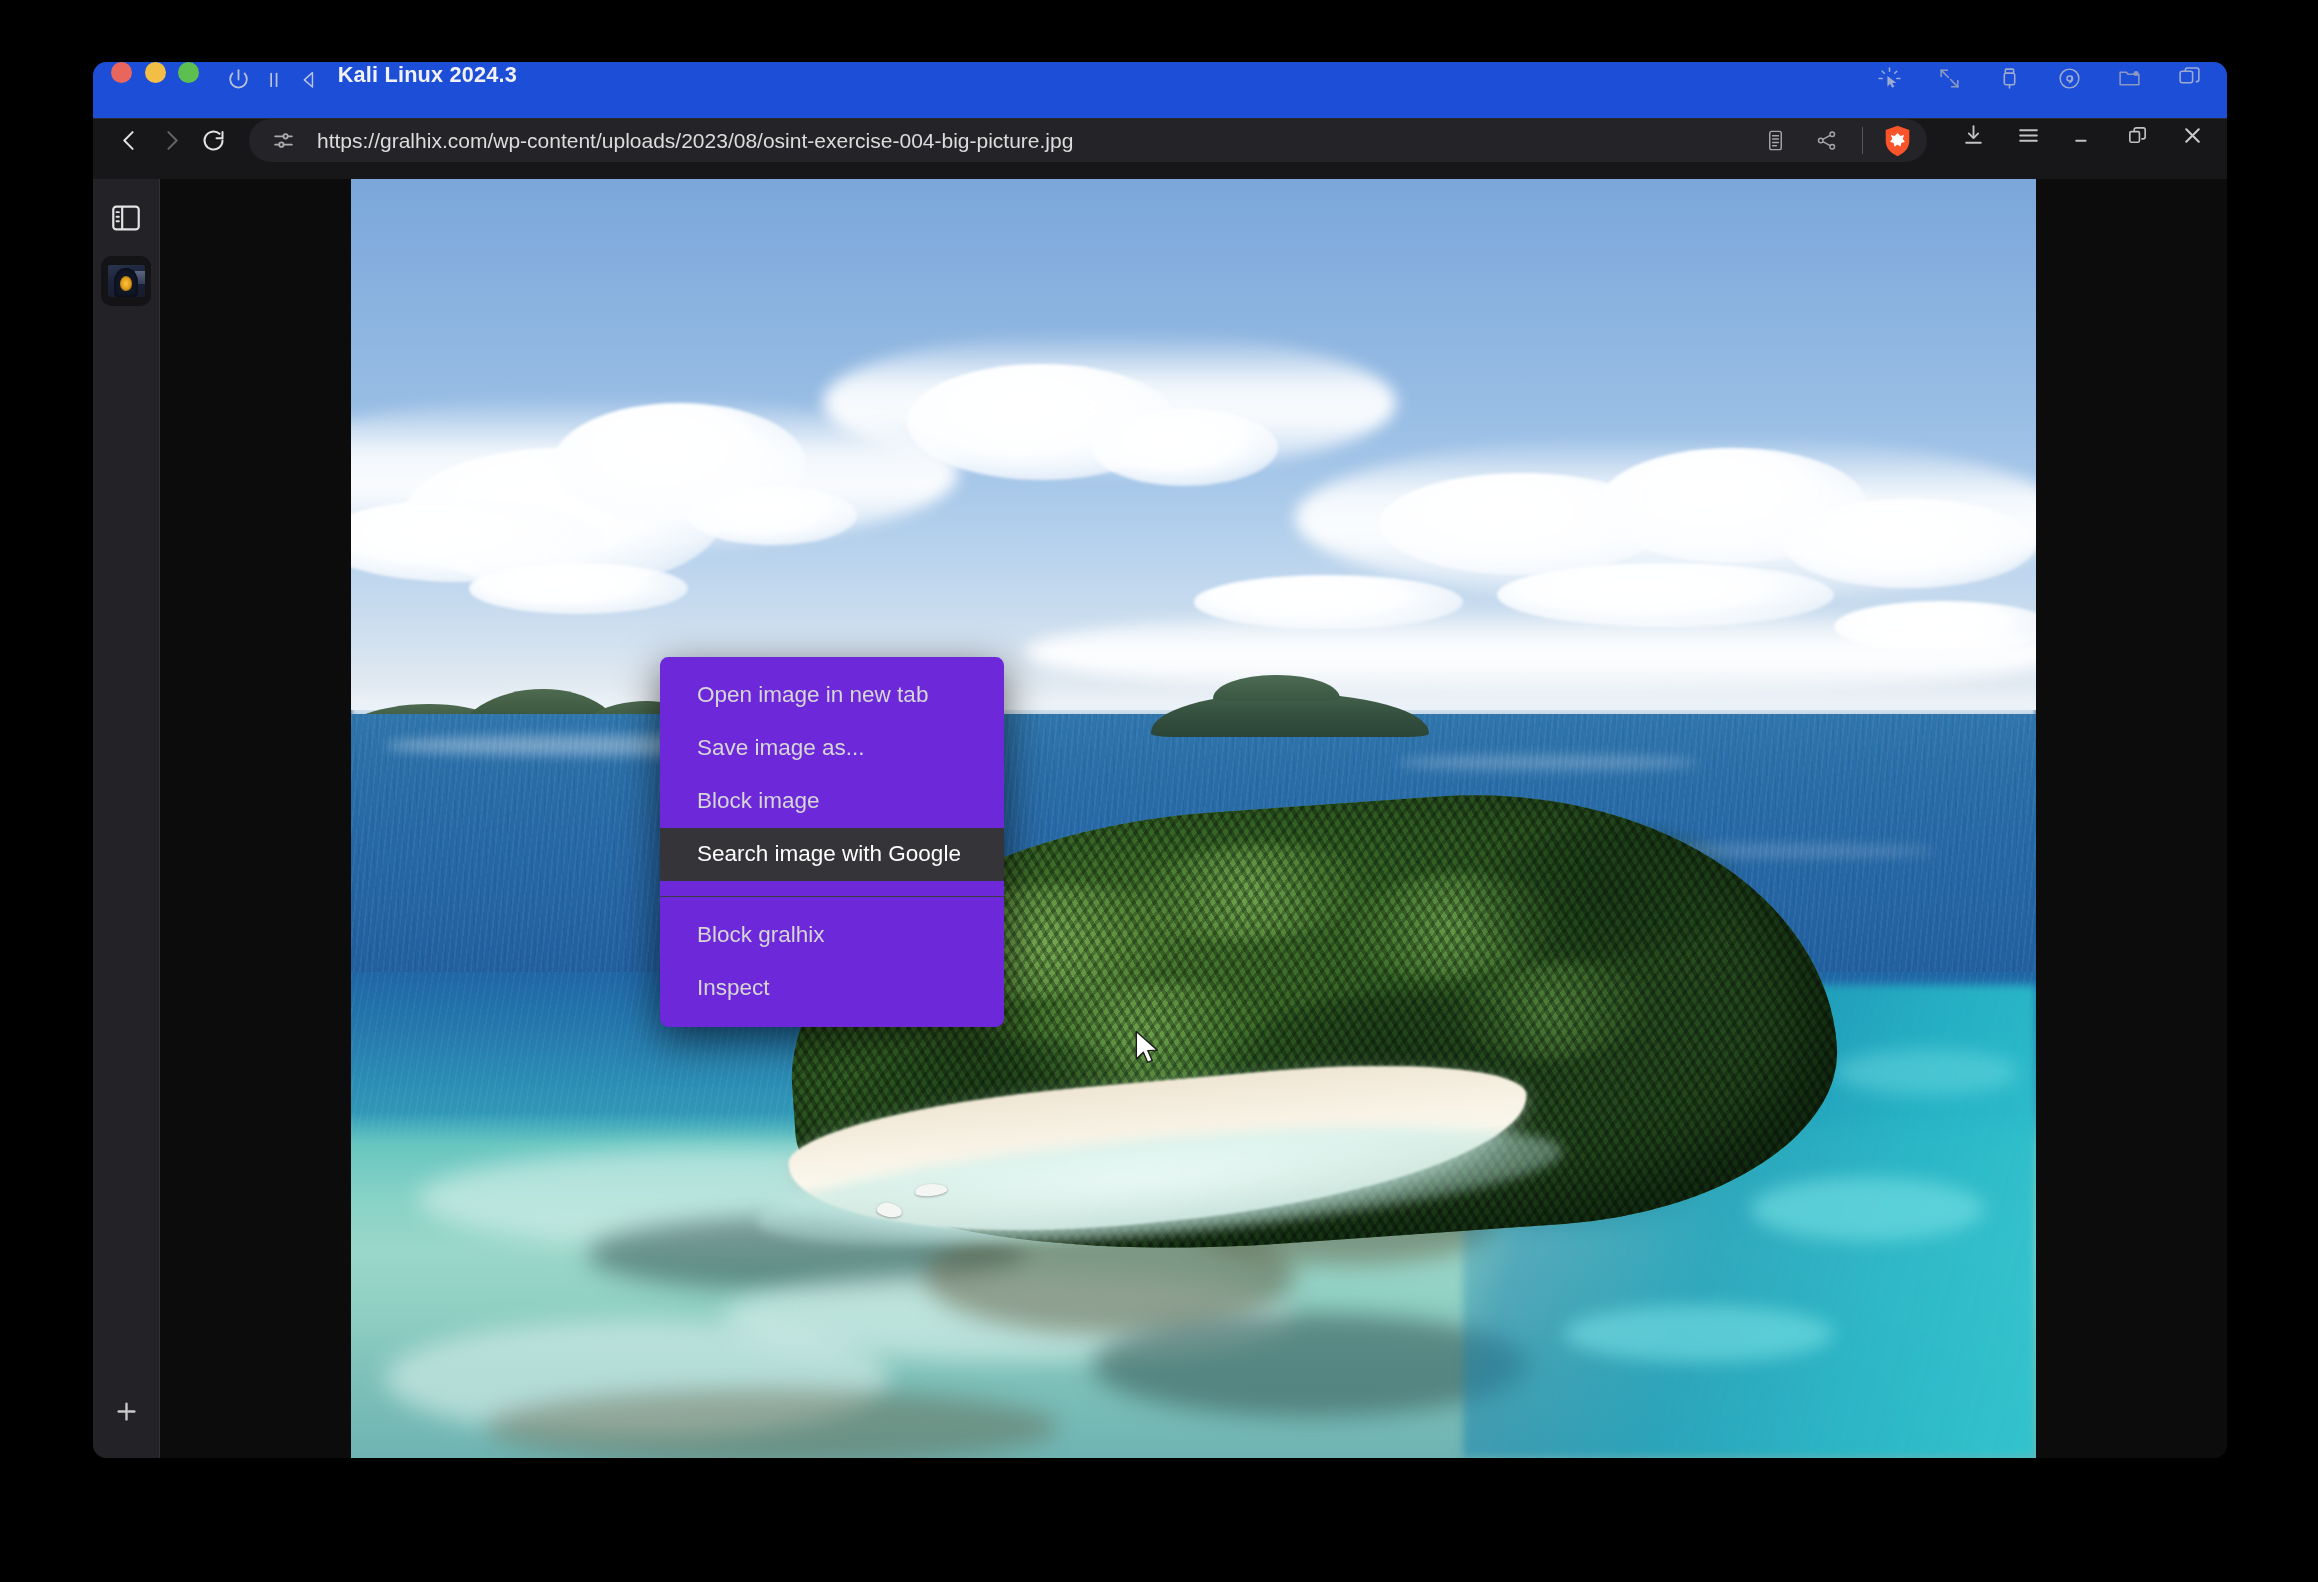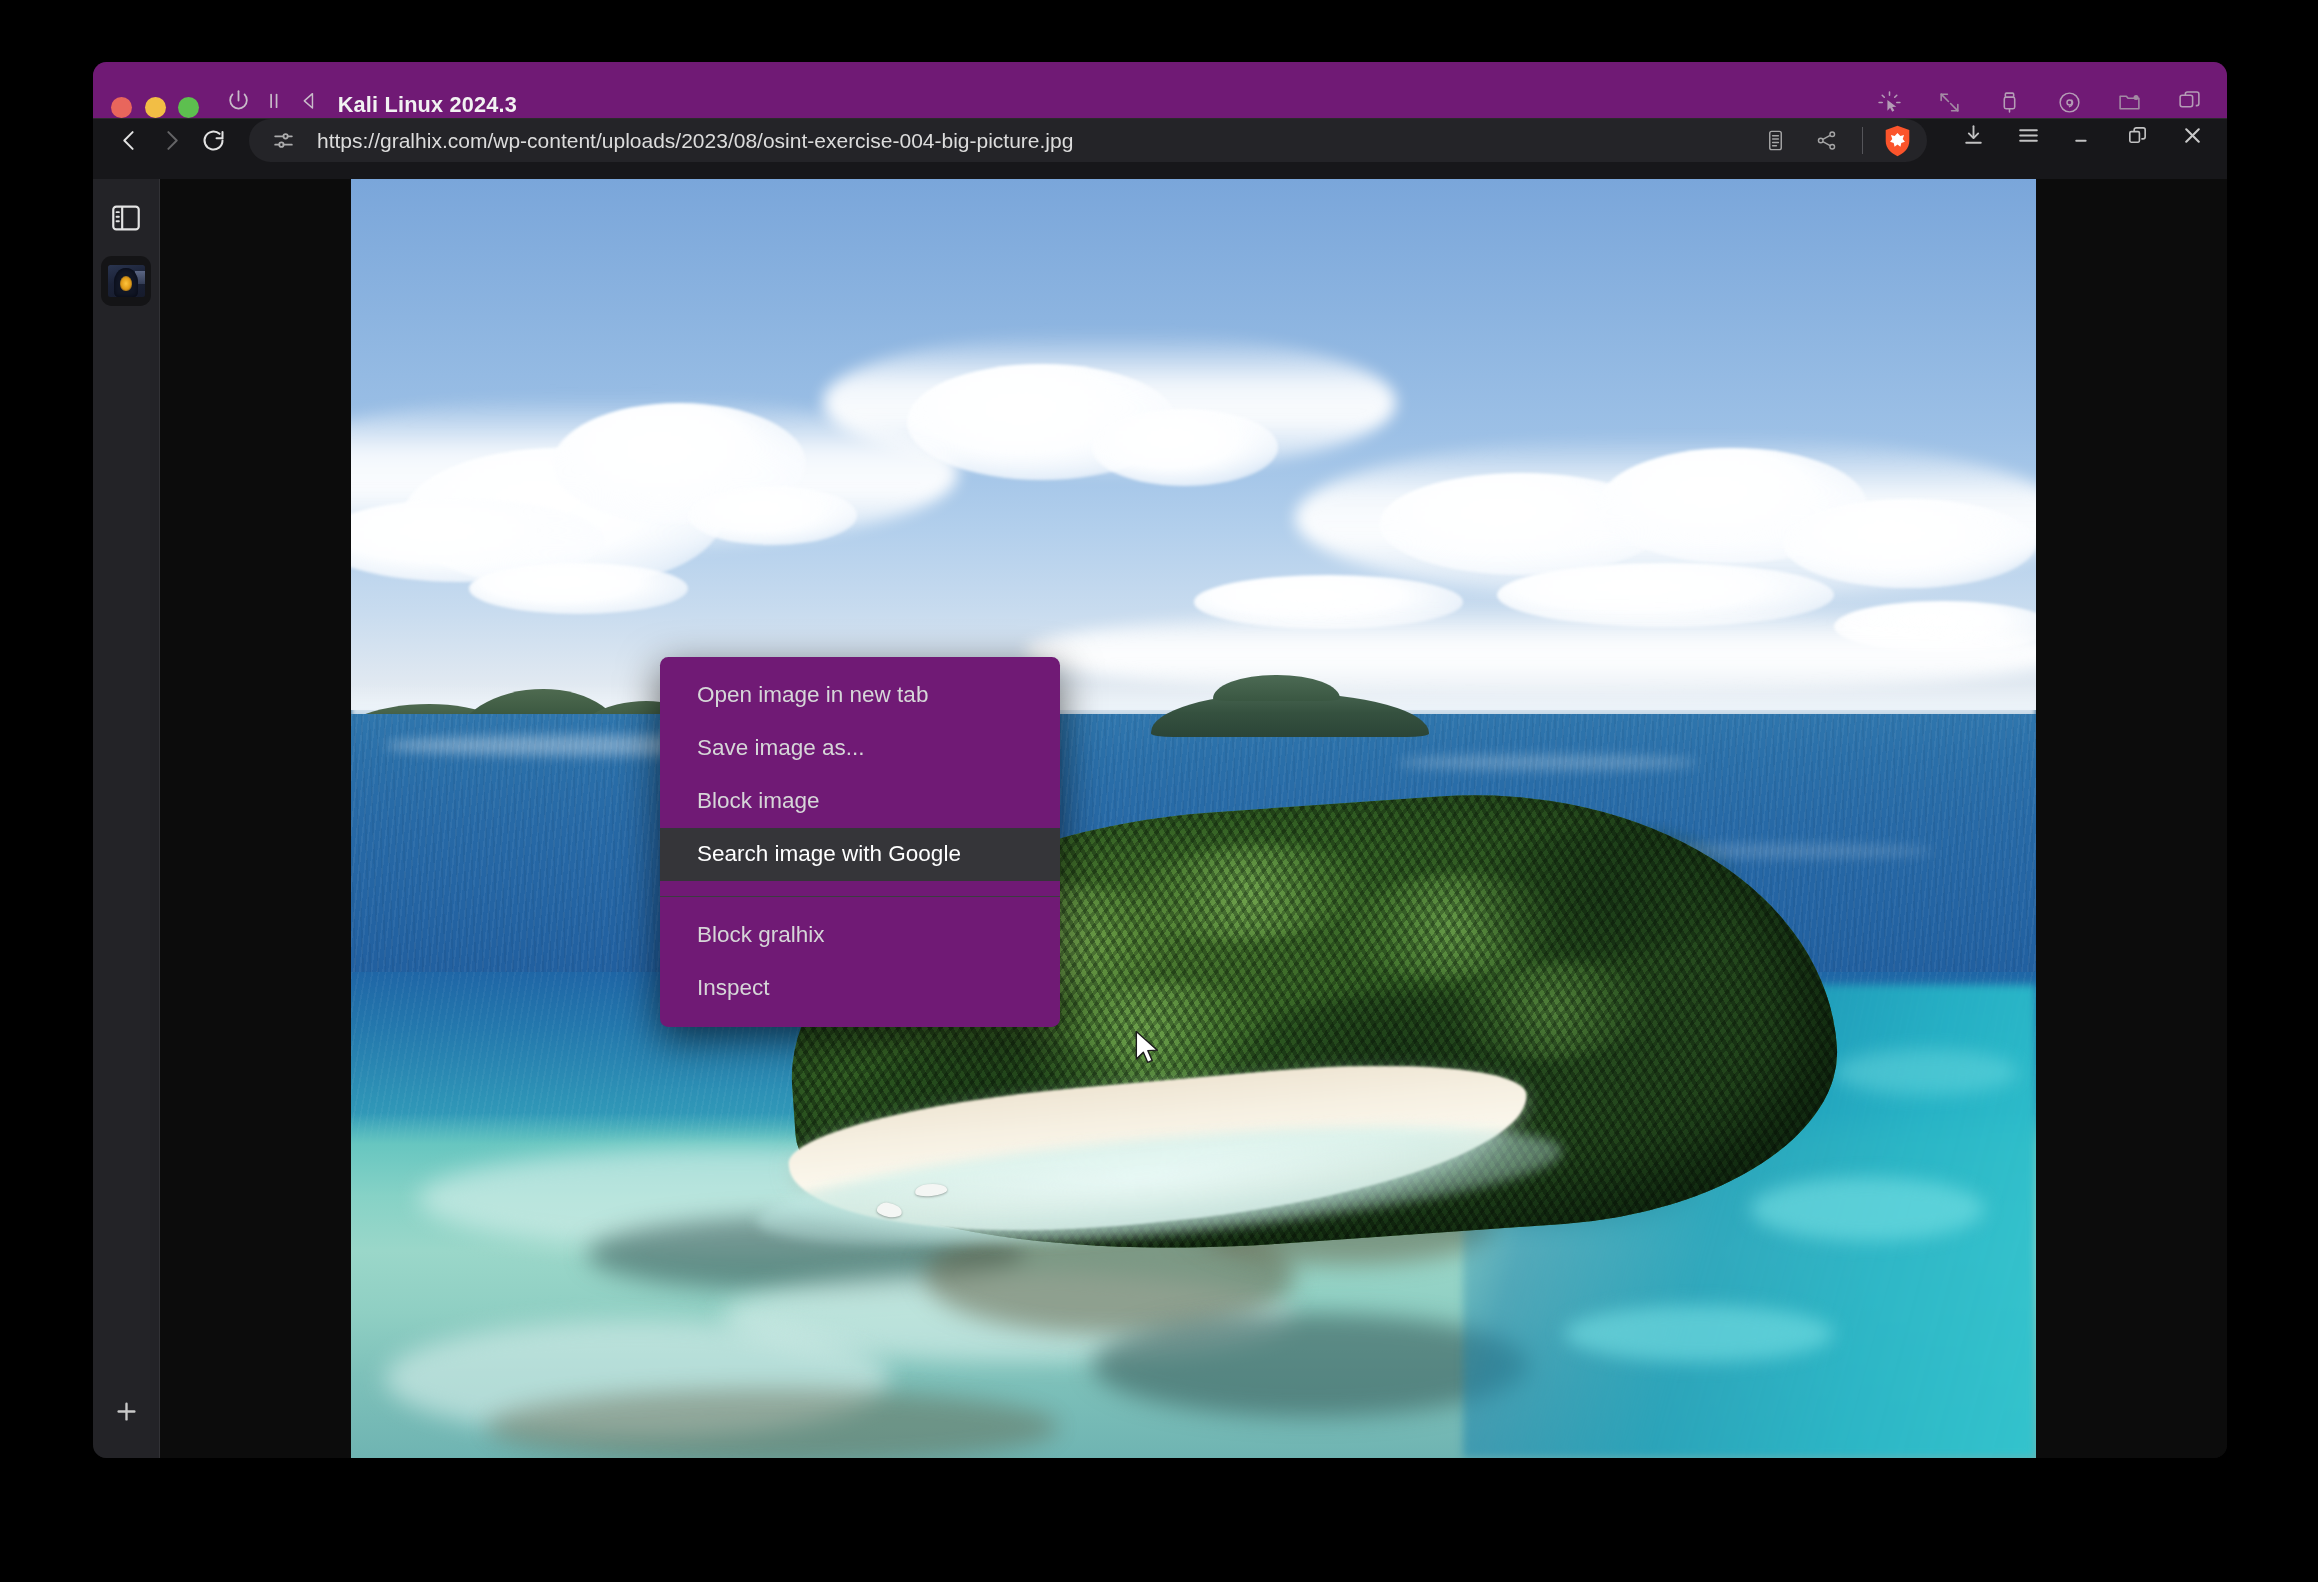--- a/index.html
+++ b/index.html
@@ -18,23 +18,23 @@
     background: #101010;
     border-radius: 13.3px;
     overflow: hidden;
     box-shadow: 0 15px 50px rgba(0,0,0,0.85);
   }
 
   
   #vm-titlebar {
     position: relative;
     height: 57px;
-    background: #701a75;
+    background: #1d4ed8;
     display: flex;
-    align-items: flex-end;
+    align-items: flex-start;
     padding: 0 21.7px 0 18.3px;
     border-bottom: 0.8px solid #2a2a2a;
   }
   .tl-dots { display: flex; align-items: center; gap: 12.5px; margin-right: 21.7px; }
   .tl-dot { width: 21px; height: 21px; border-radius: 50%; }
   .tl-red    { background: #e8665c; }
   .tl-yellow { background: #f2be45; }
   .tl-green  { background: #5dbf4f; }
 
   .vm-ctl { width: 35px; height: 35px; display:flex; align-items:center; justify-content:center; opacity:.85; }
@@ -313,22 +313,22 @@
     background: radial-gradient(ellipse at 40% 40%, rgba(18,52,60,.42) 0%, rgba(20,58,66,.2) 56%, rgba(0,0,0,0) 100%);
     filter: blur(15px); transform: rotate(-14deg);
   }
 
   
 
   
   #ctx-menu {
     position:absolute;
     left: 500px; top: 478px;
-    width: 400px;
-    background: #701a75;
+    width: 344px;
+    background: #6d28d9;
     border-radius: 8.3px;
     padding: 11.7px 0 13.3px;
     box-shadow: 0 11.7px 40px rgba(0,0,0,.6);
     z-index: 40;
   }
   .ctx-item {
     height: 53px; display:flex; align-items:center;
     padding: 0 0 0 37px;
     font-size: 22.5px; color: #d6d6d8;
     white-space: nowrap; cursor: default;

